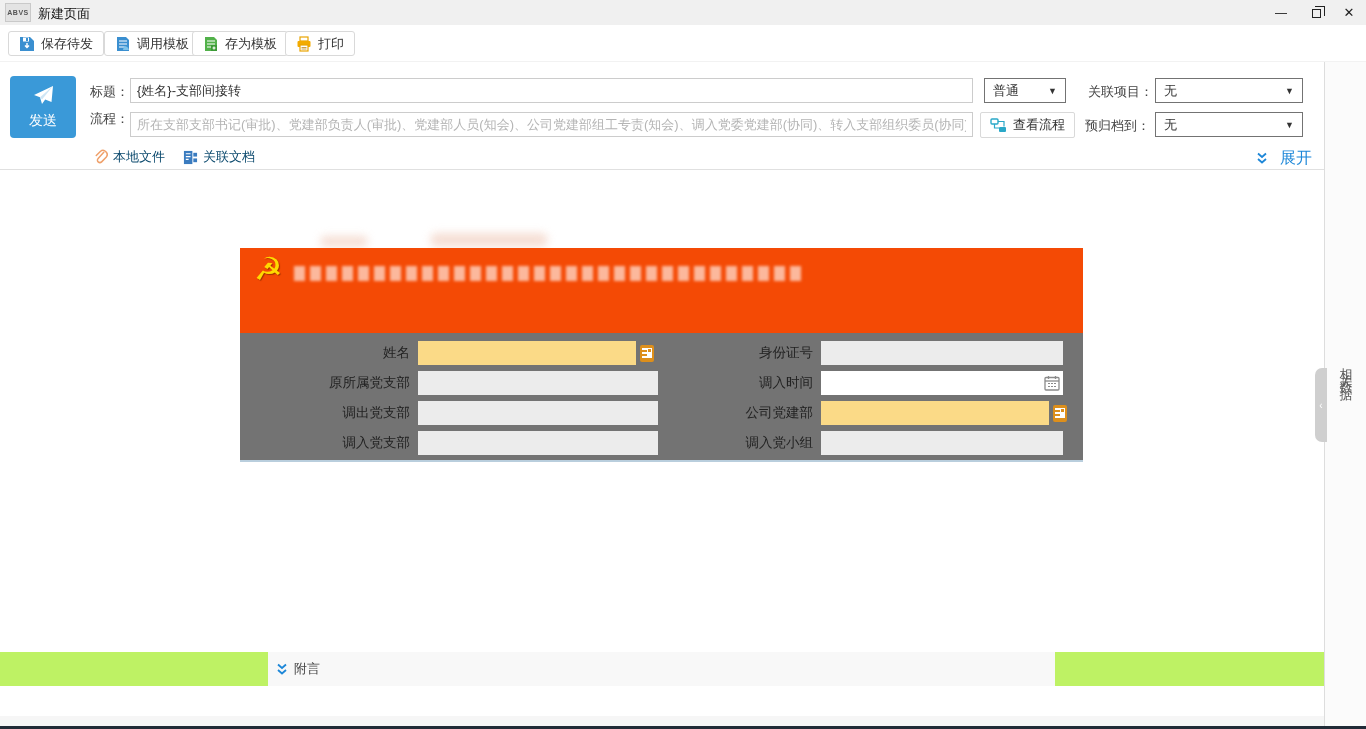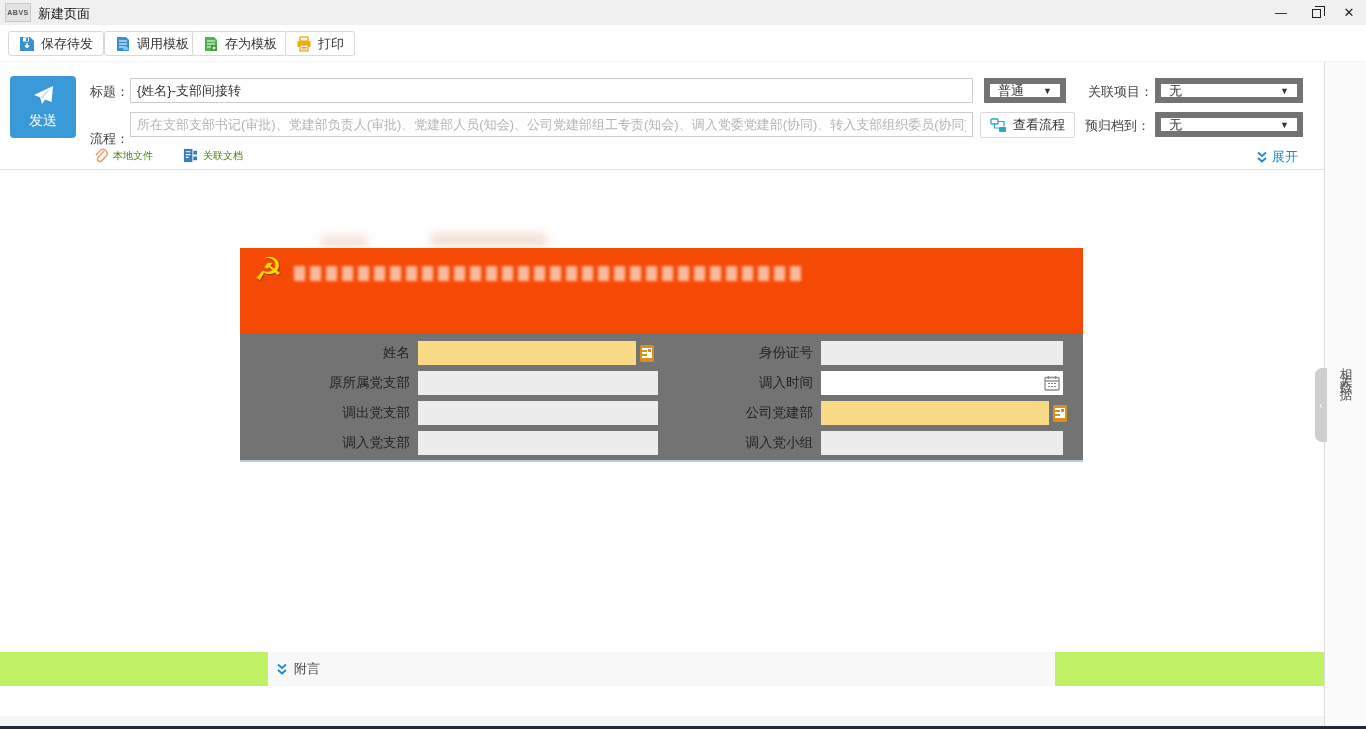--- a/index.html
+++ b/index.html
@@ -24,27 +24,27 @@
   .tb-btn svg { display:block; }
 
   
   .composer { position:absolute; top:62px; left:0; width:1324px; height:108px; background:#fff; border-bottom:1px solid #e0e0e0; }
   .send-btn { position:absolute; left:10px; top:14px; width:66px; height:62px; background:#3a99d8; border-radius:4px;
               display:flex; flex-direction:column; align-items:center; justify-content:center; gap:4px; color:#fff; font-size:14px; cursor:pointer; }
   .fld-label { position:absolute; font-size:13px; color:#444; }
   .txt-input { position:absolute; height:25px; border:1px solid #ccc; background:#fff; font-size:13px; color:#333;
                padding:0 6px; font-family:inherit; }
   .txt-input::placeholder { color:#b4b4b4; }
-  .fake-select { position:absolute; height:25px; border:6px solid #737373; background:#fff; display:flex; align-items:center;
+  .fake-select { position:absolute; height:25px; border:1px solid #737373; background:#fff; display:flex; align-items:center;
                  padding:0 8px; font-size:13px; color:#333; }
   .fake-select .caret { margin-left:auto; font-size:9px; color:#333; }
   .hdr-btn { position:absolute; height:26px; background:#fff; border:1px solid #d9d9d9; border-radius:2px;
              display:flex; align-items:center; gap:6px; padding:0 9px; font-size:13px; color:#333; }
-  .attach-item { position:absolute; top:86px; display:flex; align-items:center; gap:5px; font-size:10px; color:#4d7c0f; }
-  .expand-link { position:absolute; top:86px; left:1256px; display:flex; align-items:center; gap:4px; color:#1d87d8; font-size:13px; cursor:pointer; }
+  .attach-item { position:absolute; top:86px; display:flex; align-items:center; gap:5px; font-size:13px; color:#0c4a6e; }
+  .expand-link { position:absolute; top:86px; left:1256px; display:flex; align-items:center; gap:12px; color:#1d87d8; font-size:16px; cursor:pointer; }
 
   
   .main-area { position:absolute; top:170px; left:0; width:1324px; height:512px; background:#fff; }
   .smudge { position:absolute; background:#f4d9cd; filter:blur(4px); opacity:.85; border-radius:8px; }
   .doc { position:absolute; left:240px; top:78px; width:843px; }
   .doc-banner { position:relative; width:843px; height:85px; background:#f44a05; }
   .party-emblem { position:absolute; left:14px; top:2px; font-size:32px; color:#ffd900; text-shadow:1px 1px 1px #a33000; }
   .redacted-line { position:absolute; left:54px; top:18px; width:510px; height:15px; opacity:.8; filter:blur(1.5px);
                    background:repeating-linear-gradient(90deg, rgba(255,219,204,.95) 0 11px, rgba(244,74,5,.15) 11px 16px); }
   .banner-title { position:absolute; left:0; bottom:9px; width:100%; text-align:center; font-size:23px; font-weight:bold;
@@ -148,21 +148,21 @@
     <div class="fake-select" style="left:984px; top:16px; width:82px;">
       <span>普通</span>
       <span class="caret">▼</span>
     </div>
     <div class="fld-label" style="left:1088px; top:21px;">关联项目：</div>
     <div class="fake-select" style="left:1155px; top:16px; width:148px;">
       <span>无</span>
       <span class="caret">▼</span>
     </div>
 
-    <div class="fld-label" style="left:90px; top:68px;">流程：</div>
+    <div class="fld-label" style="left:90px; top:48px;">流程：</div>
     <input class="txt-input" style="left: 130px; top: 50px; width: 843px;" type="text" placeholder="所在支部支部书记(审批)、党建部负责人(审批)、党建部人员(知会)、公司党建部组工专责(知会)、调入党委党建部(协同)、转入支部组织委员(协同)、公司党建部">
     <div class="hdr-btn" style="left:980px; top:50px;">
       <svg width="17" height="15" viewBox="0 0 17 15">
         <rect x="1" y="1" width="7" height="5" rx="1" fill="none" stroke="#2aa8c8" stroke-width="1.4"></rect>
         <rect x="9" y="9" width="7" height="5" rx="1" fill="#2aa8c8"></rect>
         <path d="M4.5 6 v4 h4.5 M8 3.5 h6 v5" stroke="#2aa8c8" stroke-width="1.2" fill="none"></path>
       </svg>
       <span>查看流程</span>
     </div>
     <div class="fld-label" style="left:1085px; top:55px;">预归档到：</div>

